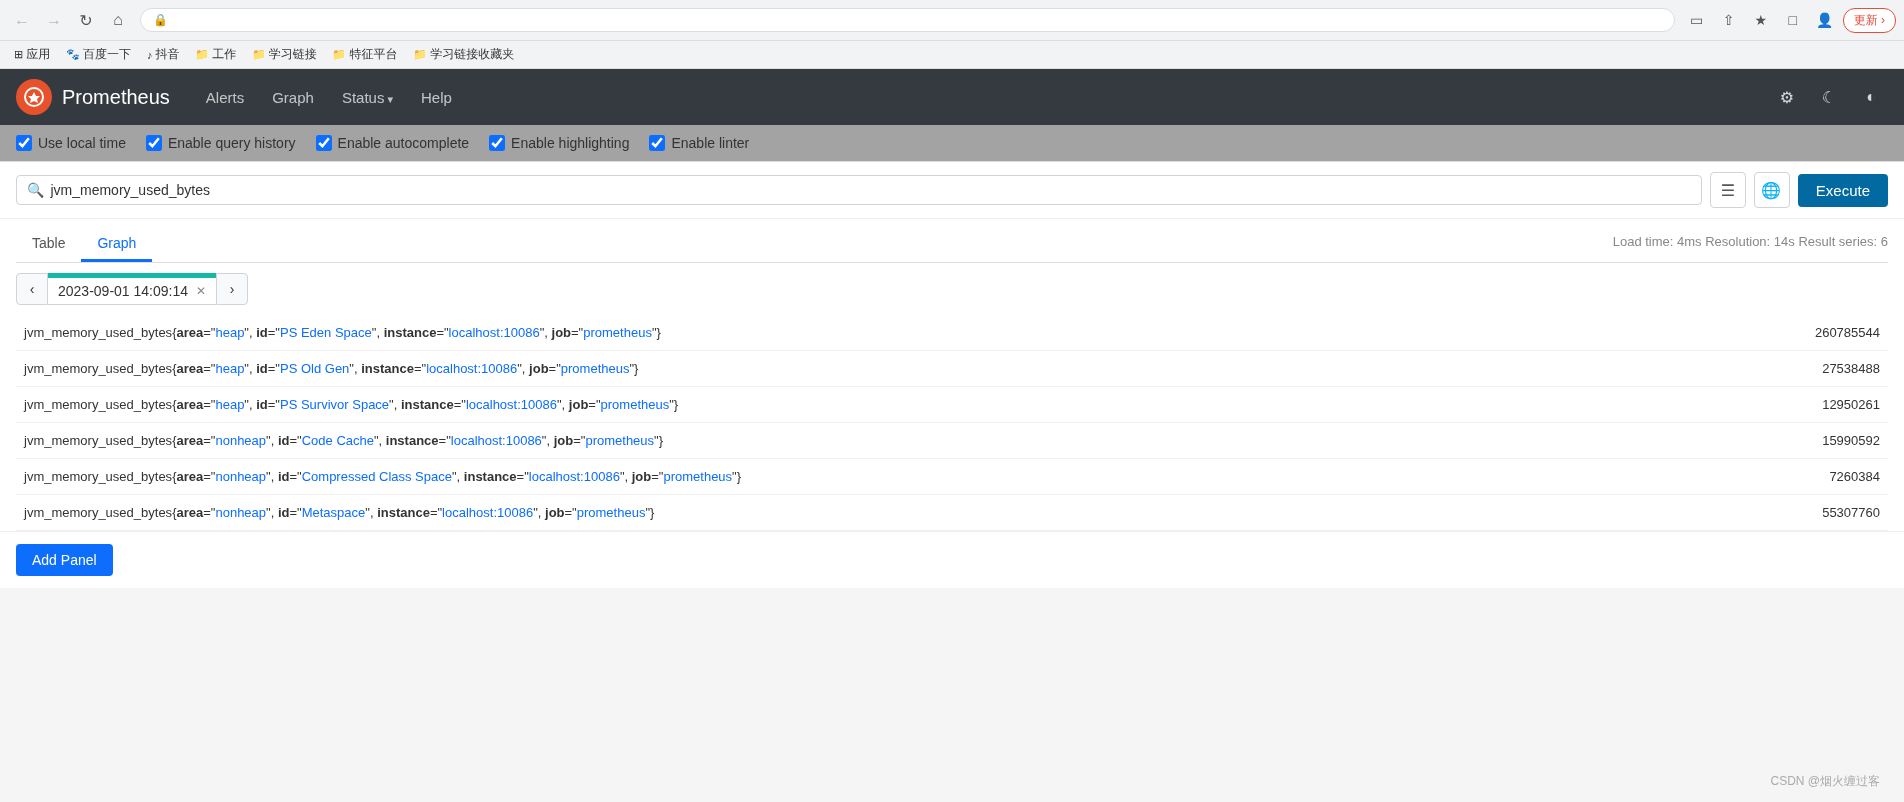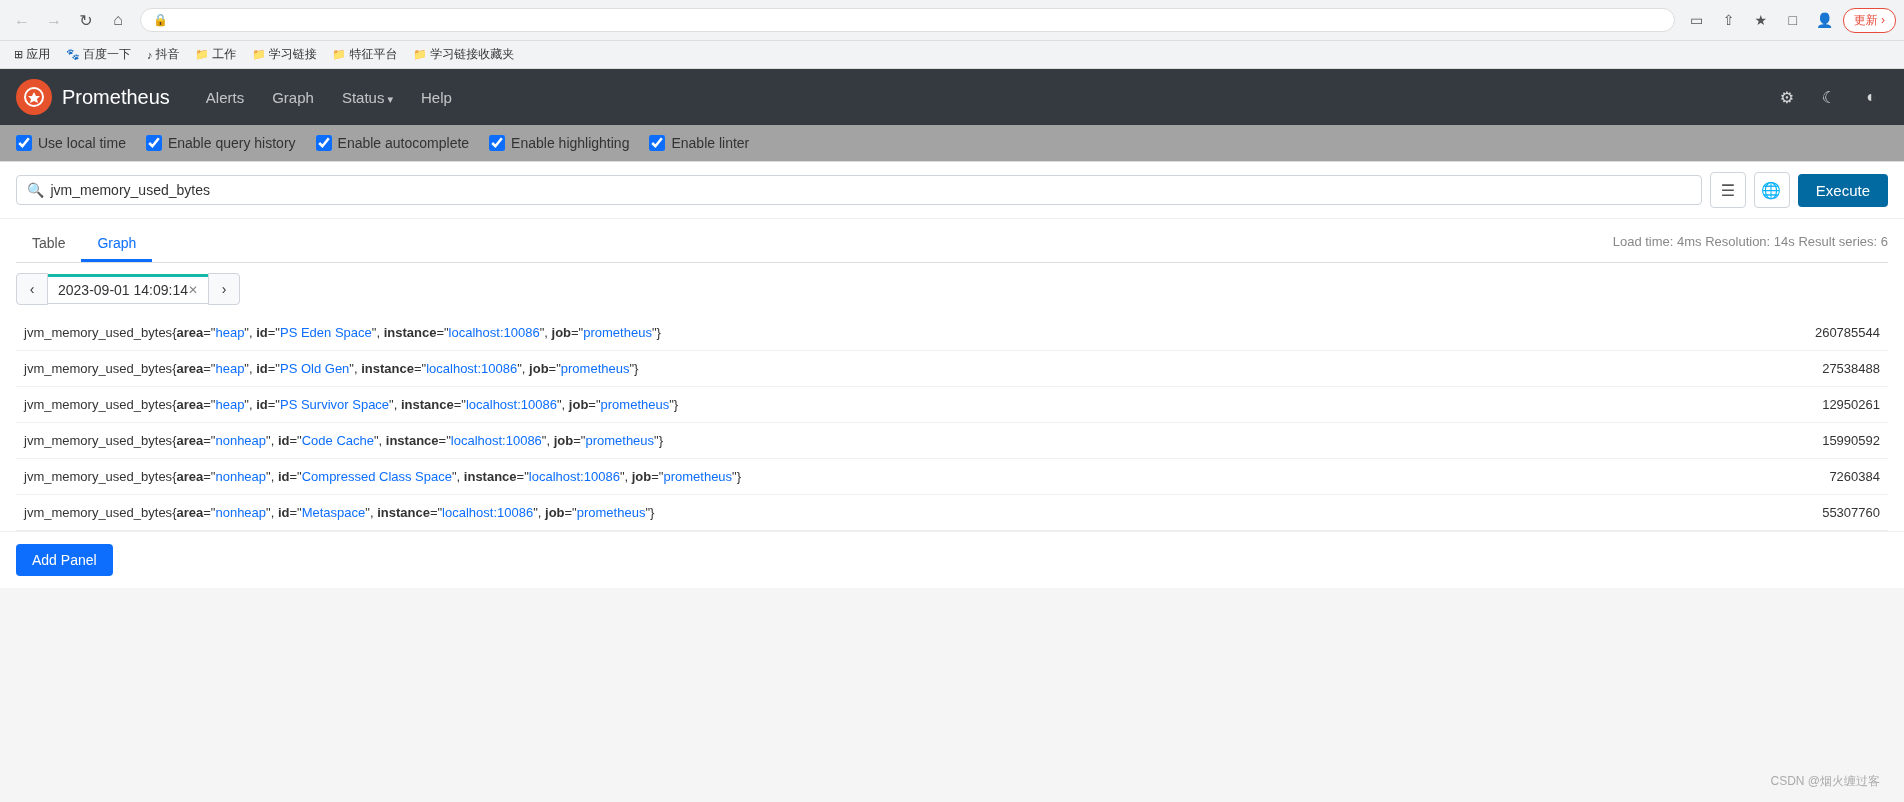--- a/index.html
+++ b/index.html
@@ -265,28 +265,29 @@
       border: 1px solid #ced4da;
       background: #f8f9fa;
       cursor: pointer;
       display: flex; align-items: center; justify-content: center;
       font-size: 14px;
       color: #333;
     }
     .time-btn:first-child { border-radius: 4px 0 0 4px; }
     .time-btn:last-child { border-radius: 0 4px 4px 0; }
     .time-display {
-      border-top: 3px solid #14b8a6;
+      border-top: 5px solid #14b8a6;
       border-bottom: 1px solid #ced4da;
       padding: 5px 10px;
       font-size: 14px;
       background: white;
       color: #333;
       display: flex;
       align-items: center;
+      gap: 8px;
     }
     .time-clear {
       color: #888;
       cursor: pointer;
       font-size: 12px;
     }
 
     
     .data-table {
       width: 100%;

